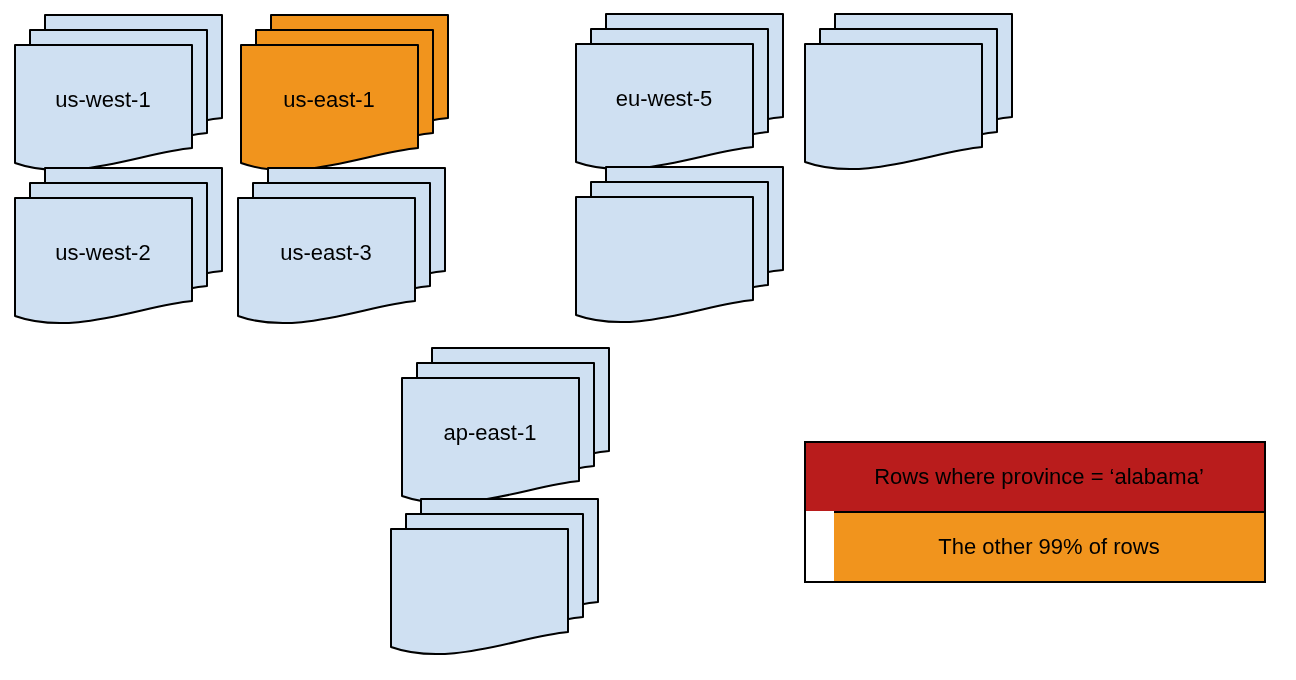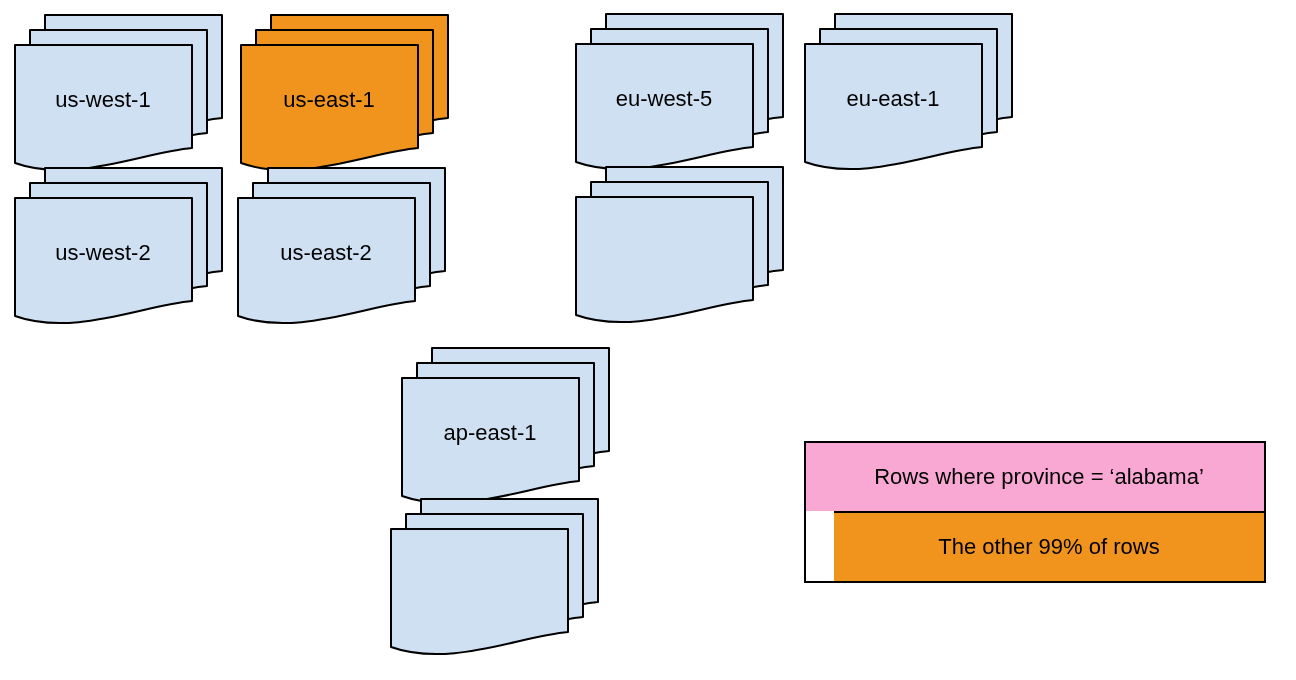--- a/index.html
+++ b/index.html
@@ -85,39 +85,38 @@
     </svg>
     <span class="doc-label">eu-west-5</span>
   </div>
 
   <div class="doc-stack" style="left:804px;top:13px">
     <svg width="212" height="160" viewBox="0 0 212 160">
       <use href="#docpath" x="30" y="0"></use>
       <use href="#docpath" x="15" y="15"></use>
       <use href="#docpath" x="0" y="30"></use>
     </svg>
-    <span class="doc-label">eu-east-1</span>
   </div>
 
   <div class="doc-stack" style="left:14px;top:167px">
     <svg width="212" height="160" viewBox="0 0 212 160">
       <use href="#docpath" x="30" y="0"></use>
       <use href="#docpath" x="15" y="15"></use>
       <use href="#docpath" x="0" y="30"></use>
     </svg>
     <span class="doc-label">us-west-2</span>
   </div>
 
   <div class="doc-stack" style="left:237px;top:167px">
     <svg width="212" height="160" viewBox="0 0 212 160">
       <use href="#docpath" x="30" y="0"></use>
       <use href="#docpath" x="15" y="15"></use>
       <use href="#docpath" x="0" y="30"></use>
     </svg>
-    <span class="doc-label">us-east-2</span>
+    <span class="doc-label">us-east-3</span>
   </div>
 
   <div class="doc-stack" style="left:575px;top:166px">
     <svg width="212" height="160" viewBox="0 0 212 160">
       <use href="#docpath" x="30" y="0"></use>
       <use href="#docpath" x="15" y="15"></use>
       <use href="#docpath" x="0" y="30"></use>
     </svg>
   </div>
 
@@ -134,21 +133,21 @@
   <div class="doc-stack" style="left:390px;top:498px">
     <svg width="212" height="160" viewBox="0 0 212 160">
       <use href="#docpath" x="30" y="0"></use>
       <use href="#docpath" x="15" y="15"></use>
       <use href="#docpath" x="0" y="30"></use>
     </svg>
   </div>
 
   
   <div class="legend">
-    <div class="legend-row" style="background: #f9a8d4; padding-left: 8px;">
+    <div class="legend-row" style="background: #b91c1c; padding-left: 8px;">
       <span>Rows where province = ‘alabama’</span>
     </div>
     <div class="legend-row" style="background: rgb(241, 148, 29);">
       <span>The other 99% of rows</span>
     </div>
   </div>
 
 </div>
 
 </body></html>

